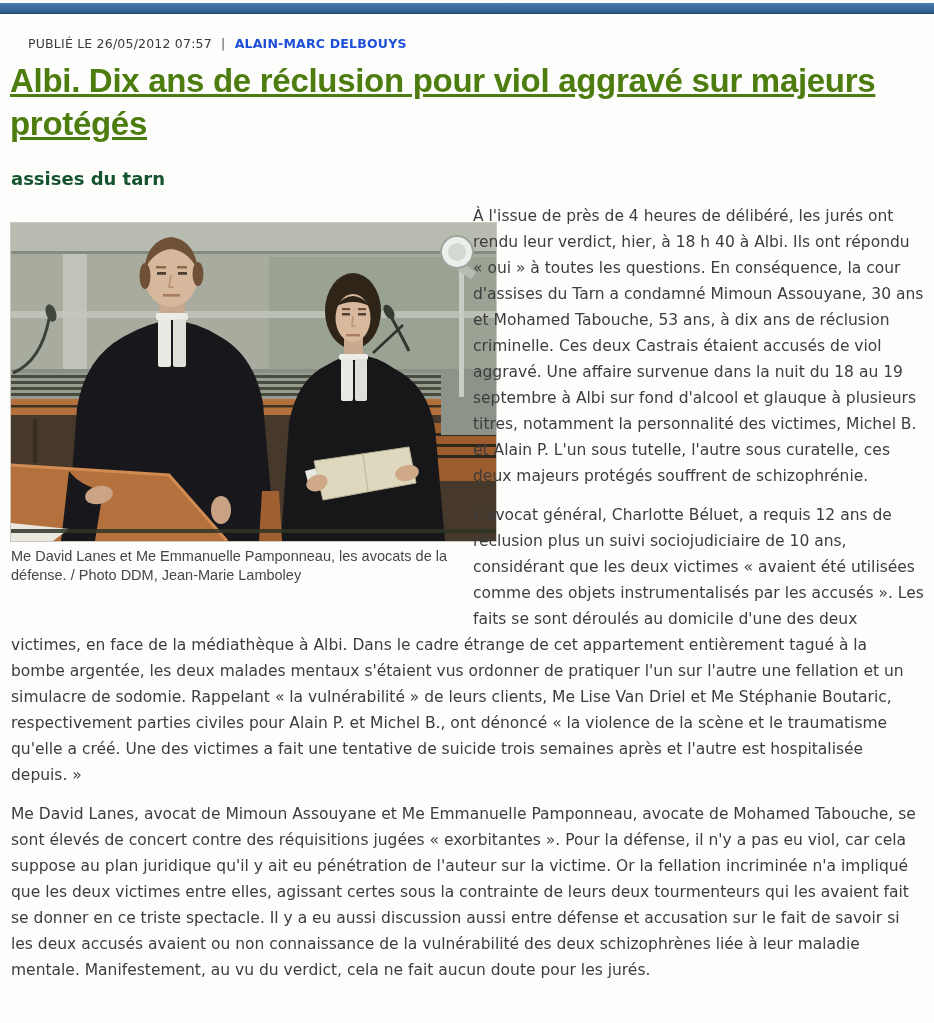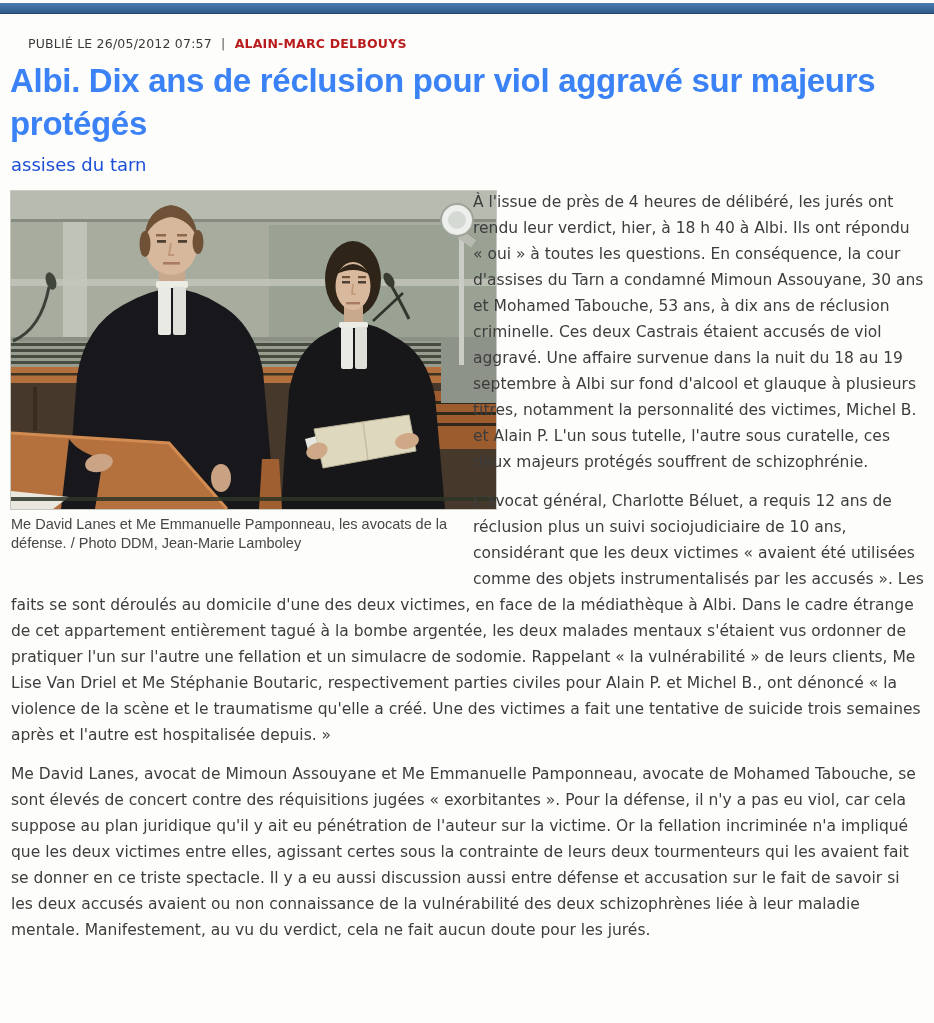--- a/index.html
+++ b/index.html
@@ -15,40 +15,41 @@
     margin-top:3px;height:10px;width:100%;
     background:linear-gradient(#4a7cb0,#2e5a8a);
     border-bottom:1px solid #24456b;
   }
   .content{padding:0 10px;}
   .meta{
     margin:22px 0 0 18px;
     font-size:12.5px;letter-spacing:.2px;color:#3a3a3a;
   }
   .meta .sep{margin:0 5px;color:#555;}
-  .meta .author{font-weight:bold;color:#b91c1c;}
+  .meta .author{font-weight:bold;color:#1d4ed8;}
   h1.headline{
     margin:8px 0 0 0;
     max-width:880px;
     font-family:"Liberation Sans", sans-serif;
     font-weight:bold;
     font-size:33px;line-height:43px;letter-spacing:-.3px;
-    color:#3b82f6;
+    color:#4d7c0f;
+    text-decoration:underline;
   }
   .subhead{
-    margin:9px 0 0 1px;
-    font-size:18px;font-weight:normal;color:#1d4ed8;
+    margin:23px 0 0 1px;
+    font-size:18px;font-weight:bold;color:#14532d;
   }
   .article{
     margin:14px 0 0 1px;
     font-size:15.5px;line-height:26px;color:#3d3d3d;
   }
   .article p{margin:0 0 13px 0;}
   figure.photo-figure{
-    float:left;margin:2px 12px 24px 0;padding:0;width:450px;
+    float:left;margin:20px 12px 24px 0;padding:0;width:450px;
   }
   .photo-frame{
     width:485px;height:318px;display:block;
     outline:1px solid #c9c9c2;
     background:#a7ac9f;
   }
   figcaption.photo-caption{
     margin-top:6px;width:470px;
     font-family:"Liberation Sans", sans-serif;
     font-size:14.5px;line-height:19px;color:#474747;

